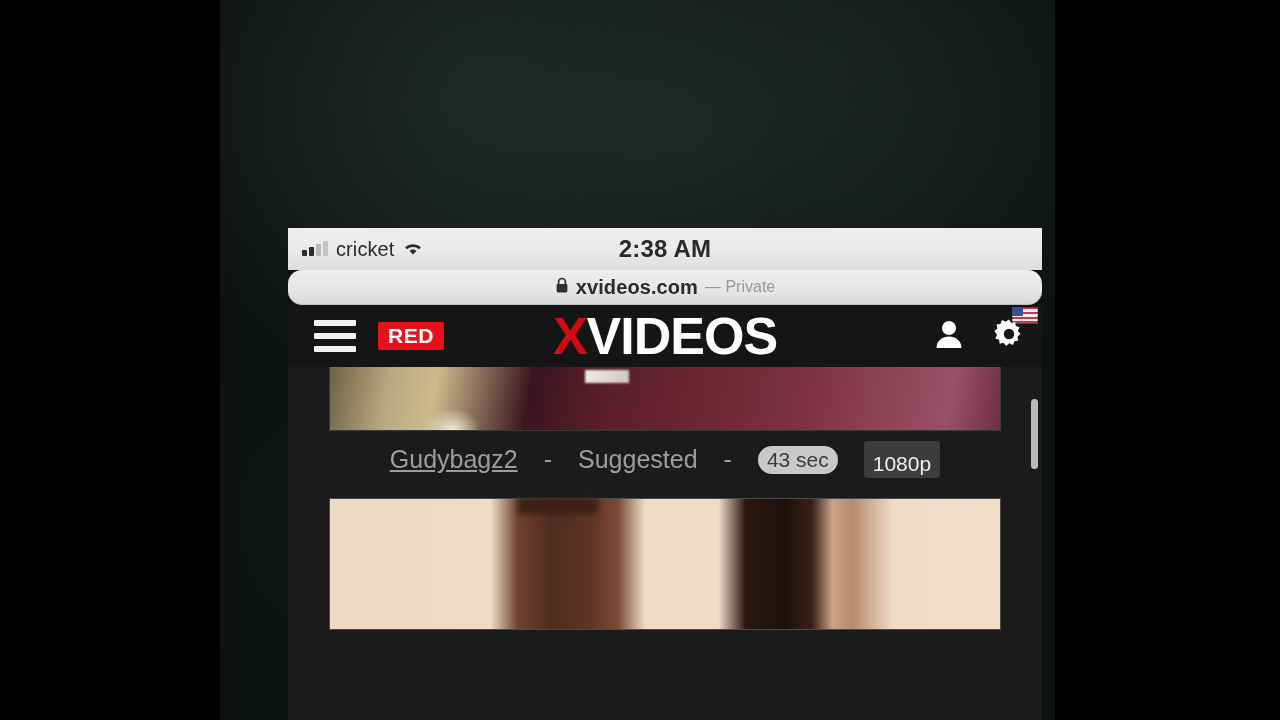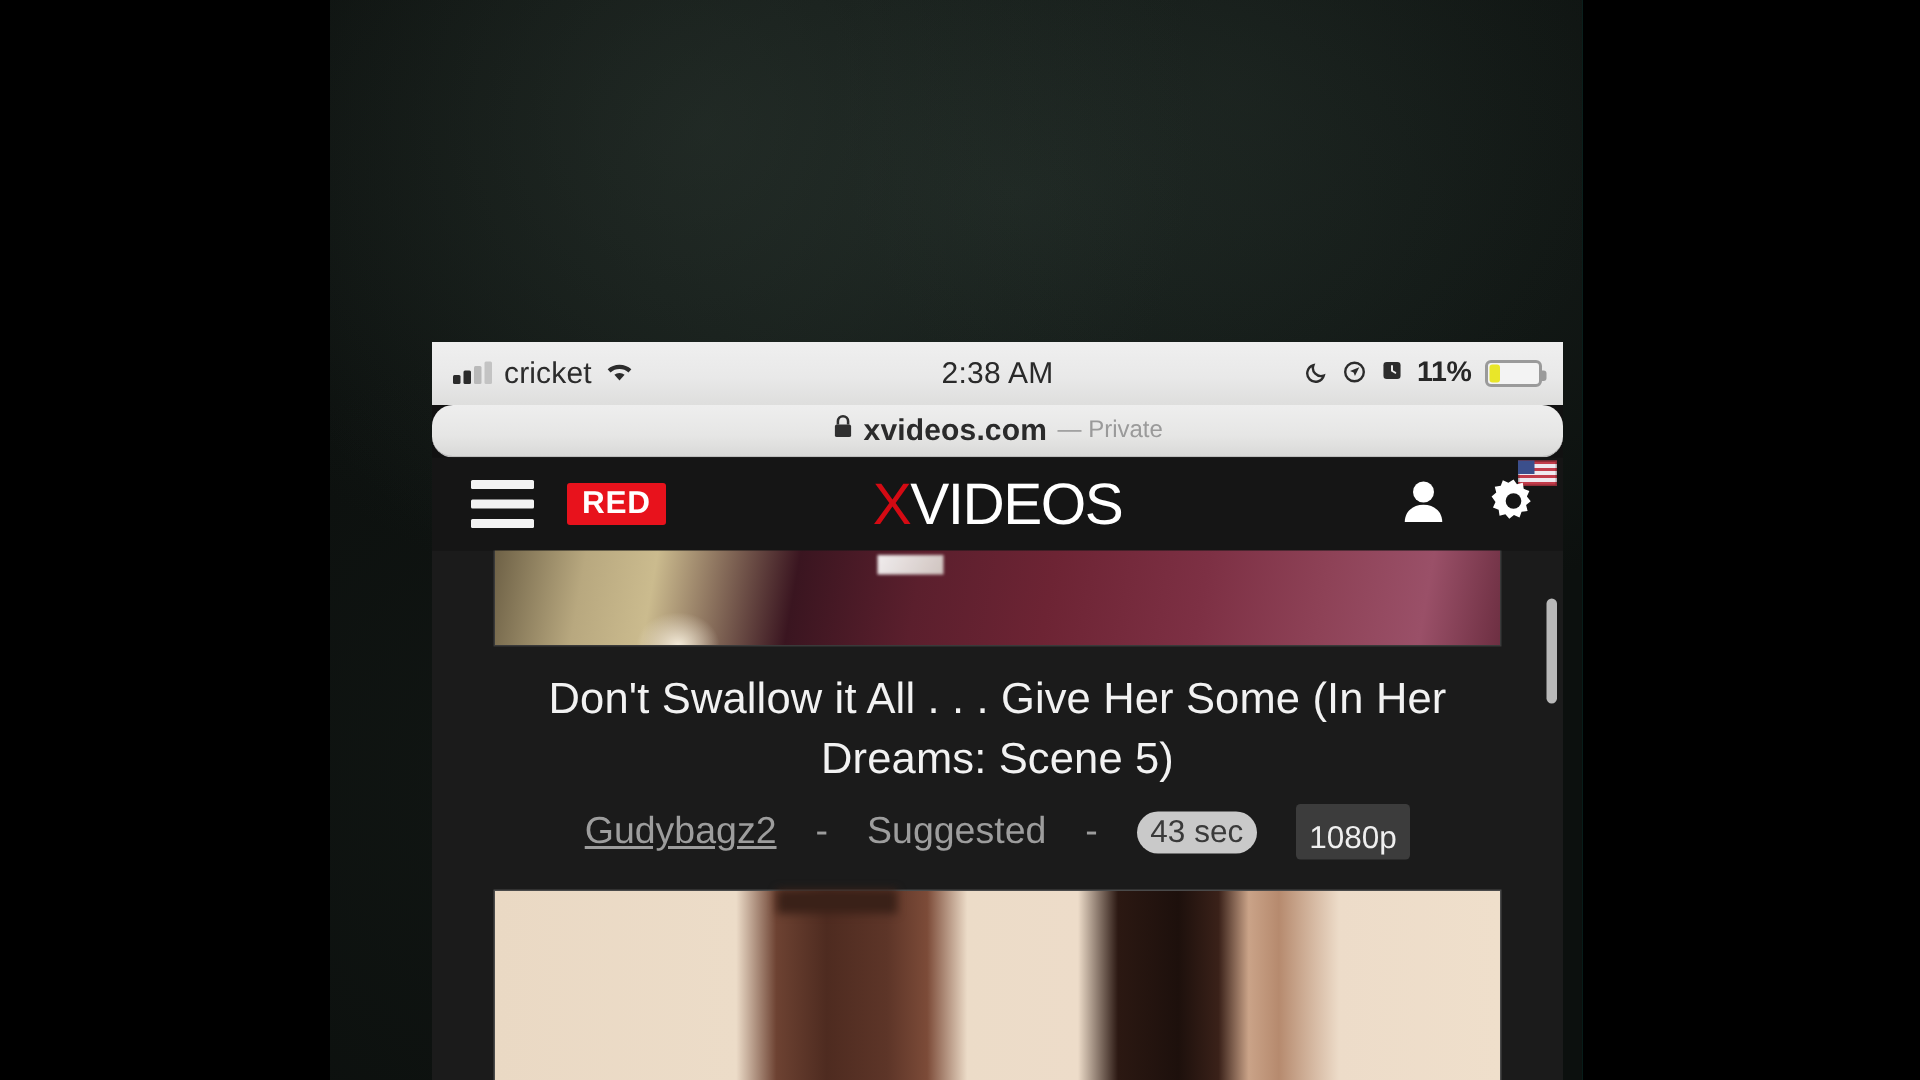--- a/index.html
+++ b/index.html
@@ -79,22 +79,22 @@
     gap: 8px;
   }
   .sb-right { justify-content: flex-end; gap: 9px; }
   .sb-center {
     position: absolute;
     left: 0; right: 0;
     text-align: center;
     pointer-events: none;
   }
   .sb-time {
-    font-size: 20px;
-    font-weight: normal;
+    font-size: 24px;
+    font-weight: bold;
     color: #2a2a2a;
     letter-spacing: .2px;
   }
   .carrier {
     font-size: 20px;
     color: #2c2c2c;
     letter-spacing: .1px;
   }
   .signal {
     display: inline-flex;
@@ -204,22 +204,22 @@
     font-weight: bold;
     letter-spacing: .5px;
     padding: 3px 10px 4px;
     border-radius: 2px;
     line-height: 1;
   }
   .logo {
     position: absolute;
     left: 0; right: 0;
     text-align: center;
-    font-size: 39px;
-    font-weight: normal;
+    font-size: 52px;
+    font-weight: bold;
     letter-spacing: -1px;
     line-height: 1;
     pointer-events: none;
     font-family: "Liberation Sans", sans-serif;
   }
   .logo .x { color: #d40a13; }
   .logo .rest { color: #ffffff; }
   .header-right {
     margin-left: auto;
     display: flex;
@@ -386,43 +386,20 @@
         <span class="sb-icon">
           <svg width="22" height="16" viewBox="0 0 22 16" aria-hidden="true">
             <path d="M11 14.6 7.6 10.9a5.2 5.2 0 0 1 6.8 0z" fill="#2c2c2c"></path>
             <path d="M11 4.2c-3 0-5.8 1.1-7.9 3l1.9 2.1A9 9 0 0 1 11 7a9 9 0 0 1 6 2.3l1.9-2.1A11.7 11.7 0 0 0 11 4.2z" fill="#2c2c2c"></path>
           </svg>
         </span>
       </div>
       <div class="sb-center">
         <span class="sb-time">2:38 AM</span>
       </div>
-      <div class="sb-right">
-        <span class="sb-icon moon-icon">
-          <svg width="16" height="16" viewBox="0 0 16 16" aria-hidden="true">
-            <path d="M12.5 10.4A5.4 5.4 0 0 1 5.6 3.5 5.6 5.6 0 1 0 12.5 10.4z" fill="none" stroke="#2c2c2c" stroke-width="1.6"></path>
-          </svg>
-        </span>
-        <span class="sb-icon loc-icon">
-          <svg width="16" height="16" viewBox="0 0 16 16" aria-hidden="true">
-            <circle cx="8" cy="8" r="6.2" fill="none" stroke="#2c2c2c" stroke-width="1.6"></circle>
-            <path d="M11.2 4.8 5 7.4l2.4.9.9 2.4z" fill="#2c2c2c"></path>
-          </svg>
-        </span>
-        <span class="sb-icon alarm-icon">
-          <svg width="16" height="16" viewBox="0 0 16 16" aria-hidden="true">
-            <rect x="2.3" y="2.3" width="11.4" height="11.4" rx="2.2" fill="#2c2c2c"></rect>
-            <path d="M8 5v3.2l2.2 1.3" stroke="#ececec" stroke-width="1.3" fill="none" stroke-linecap="round"></path>
-          </svg>
-        </span>
-        <span class="battpct">11%</span>
-        <span class="battery">
-            <span class="fill" style="width: 11%; background: rgb(233, 230, 41);"></span>
-          </span>
-      </div>
     </div>
 
     <div class="urlbar">
       <span class="lock-icon">
         <svg width="14" height="17" viewBox="0 0 14 17" aria-hidden="true">
           <path d="M3.6 7V4.9a3.4 3.4 0 0 1 6.8 0V7" fill="none" stroke="#303030" stroke-width="1.7"></path>
           <rect x="1.6" y="7" width="10.8" height="8.4" rx="1.3" fill="#303030"></rect>
         </svg>
       </span>
       <span class="url-host">xvideos.com</span>
@@ -456,21 +433,20 @@
         </span>
       </div>
 
       <div class="flag"></div>
     </div>
 
     <div class="content">
 
       <div class="thumb thumb-top"></div>
 
-      <div class="video-title">Don't Swallow it All . . . Give Her Some (In Her Dreams: Scene 5)</div>
 
       <div class="video-meta">
         <span class="uploader">Gudybagz2</span>
         <span class="sep">-</span>
         <span class="suggested">Suggested</span>
         <span class="sep">-</span>
         <span class="badge-dur">43 sec</span>
         <span class="badge-q">1080p</span>
       </div>
 

